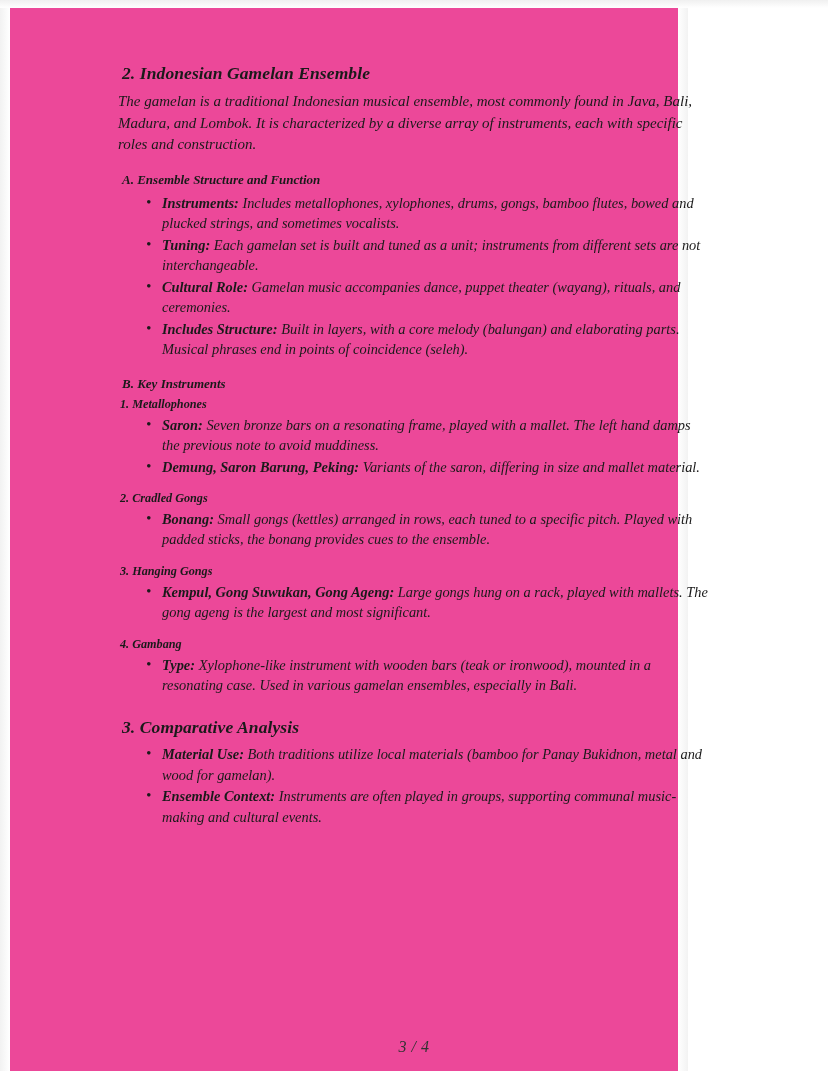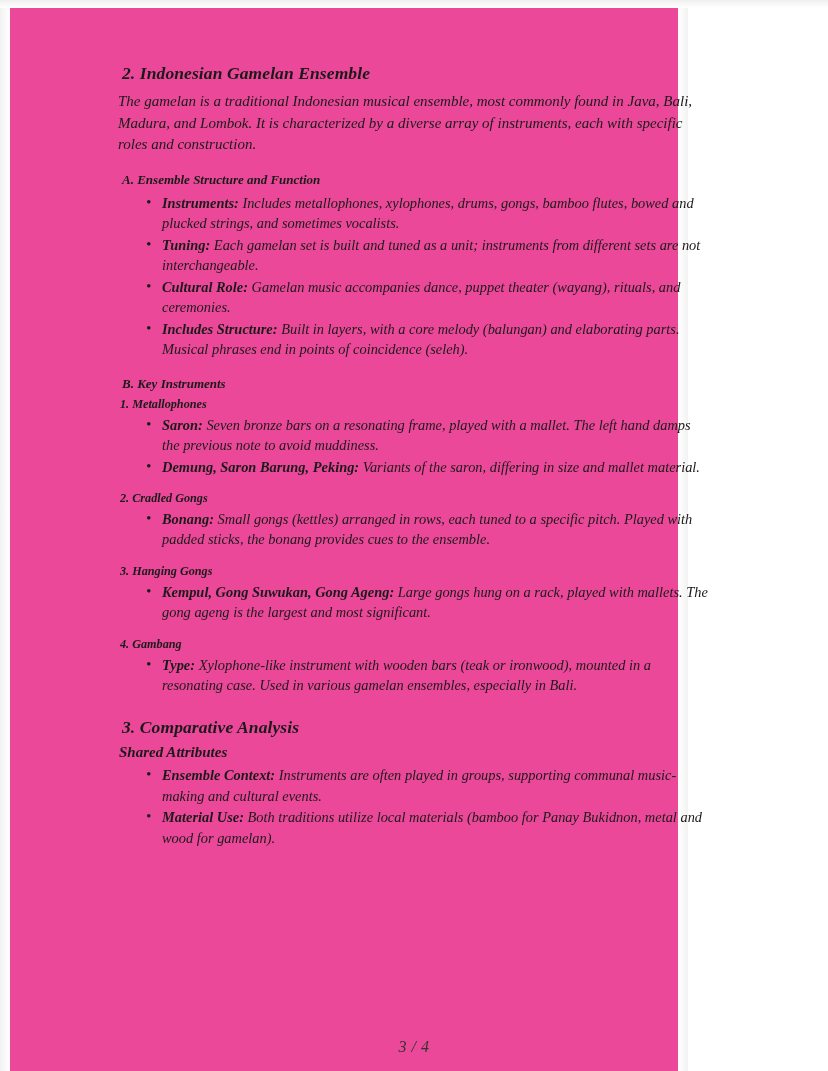--- a/index.html
+++ b/index.html
@@ -171,22 +171,21 @@
     <div class="group sub">
       <h3 class="doc-h3">4. Gambang</h3>
       <ul class="bullets">
         <li><span class="lbl">Type:</span><span> Xylophone-like instrument with wooden bars (teak or ironwood), mounted in a resonating case. Used in various gamelan ensembles, especially in Bali.</span></li>
       </ul>
     </div>
 
 
     <h1 class="doc-h1 section-major">3. Comparative Analysis</h1>
 
-    <h2 class="shared-attr">Shared Attributes</h2>
     <ul class="bullets">
+      <li><span class="lbl">Material Use:</span><span> Both traditions utilize local materials (bamboo for Panay Bukidnon, metal and wood for gamelan).</span></li>
       <li><span class="lbl">Ensemble Context:</span><span> Instruments are often played in groups, supporting communal music-making and cultural events.</span></li>
-      <li><span class="lbl">Material Use:</span><span> Both traditions utilize local materials (bamboo for Panay Bukidnon, metal and wood for gamelan).</span></li>
     </ul>
 
   </div>
 
   <div class="footer">3 / 4</div>
 </div>
 
 </body></html>

